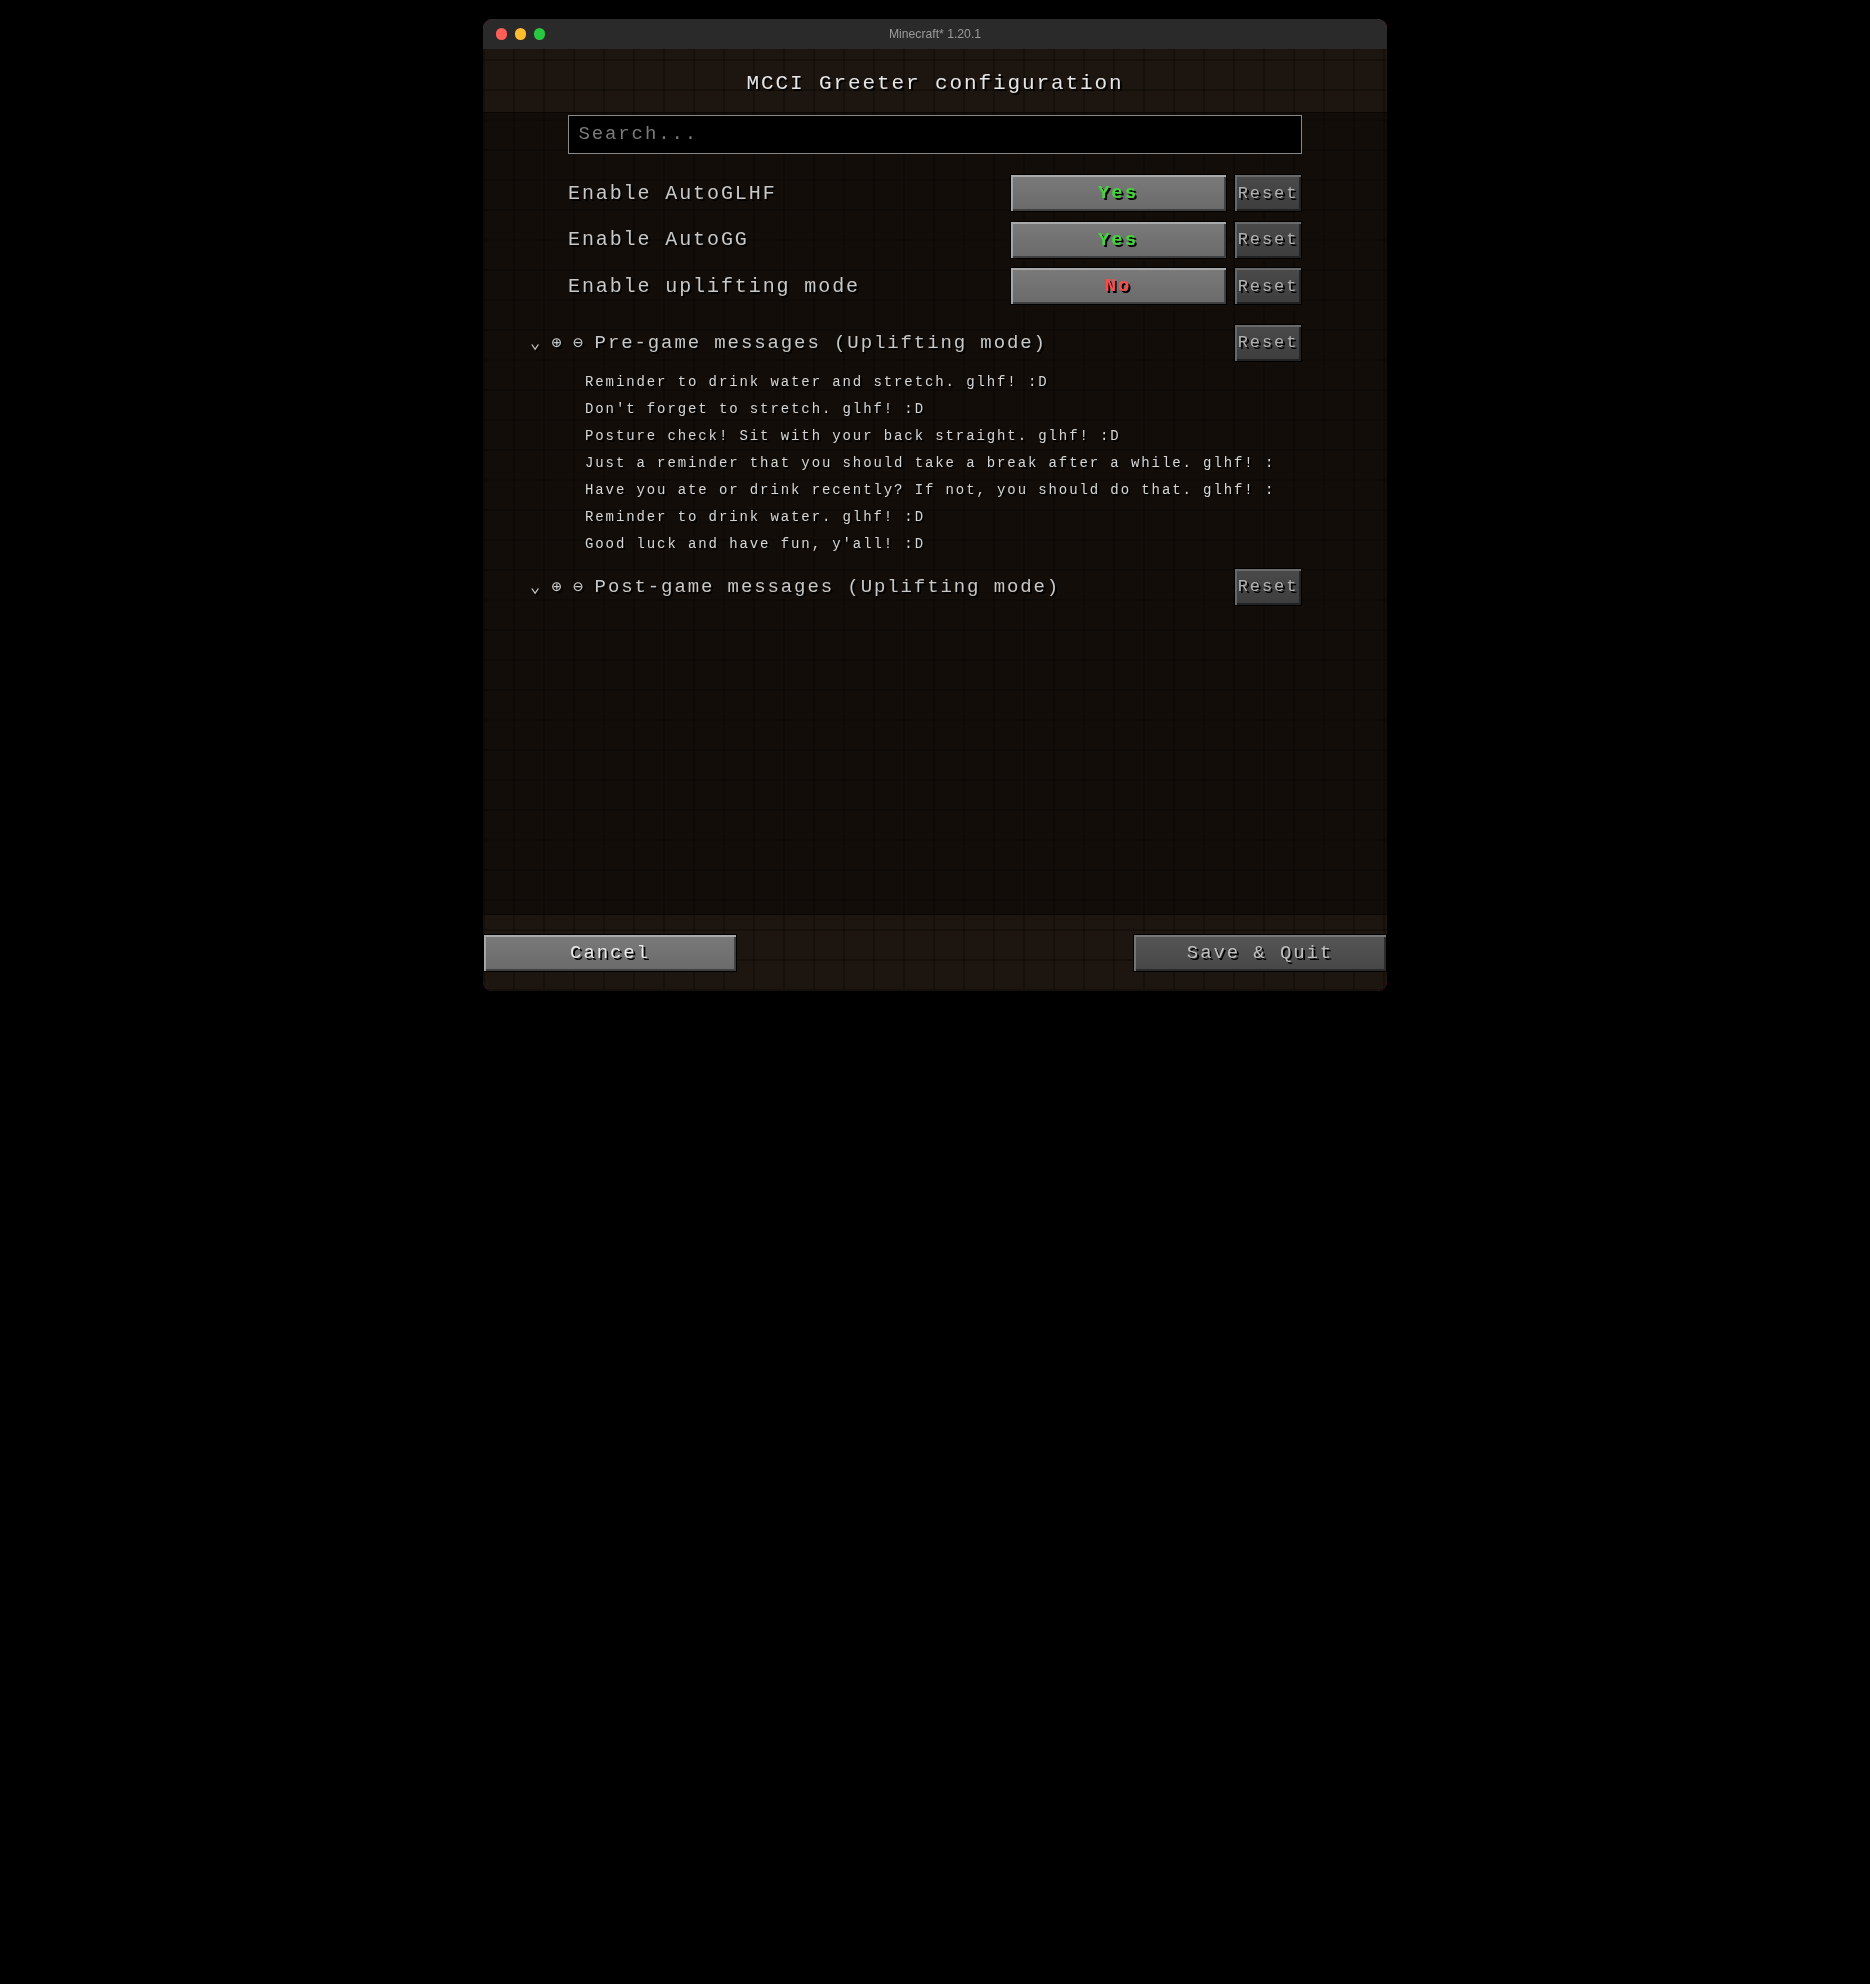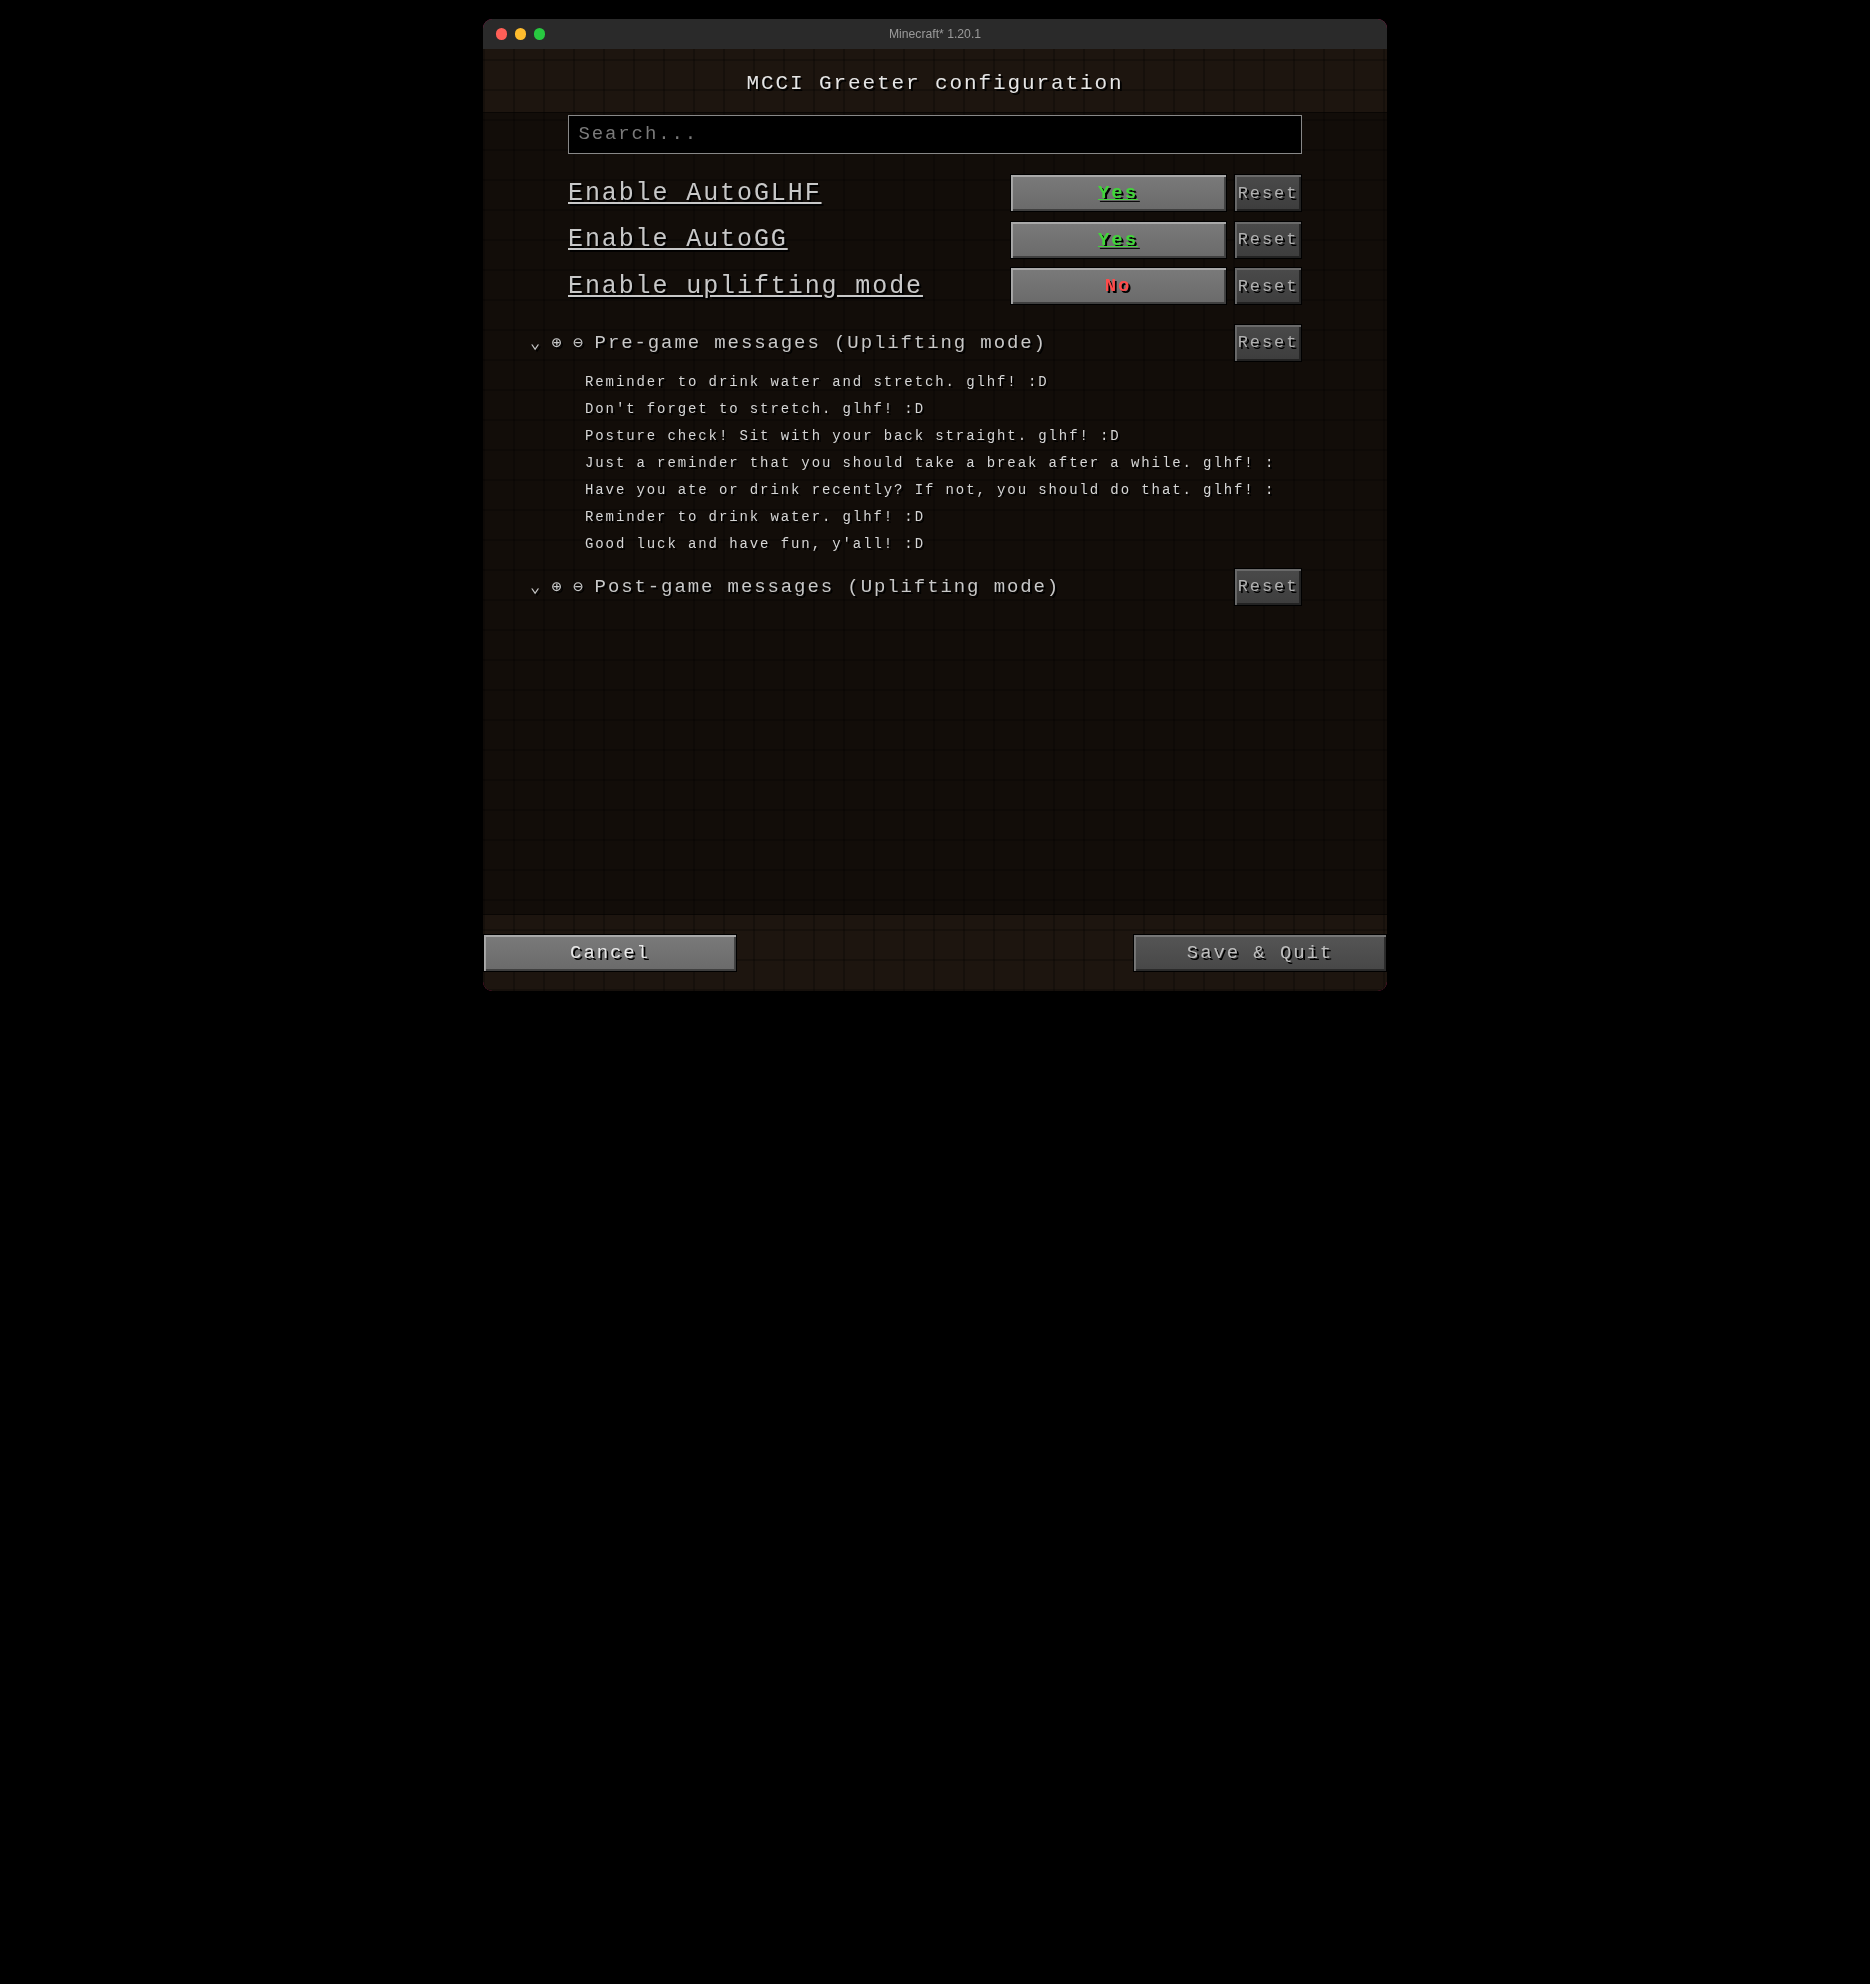--- a/index.html
+++ b/index.html
@@ -101,24 +101,23 @@
 
   .row {
     display: flex;
     align-items: center;
     height: 41px;
     margin-bottom: 5.6px;
   }
   .row-label {
     flex: 1;
     color: #c8c8c8;
-    font-size: 25px;
-    letter-spacing: 1.9px;
-    text-shadow: 1.9px 1.9px 0 #000;
-    text-decoration: underline;
+    font-size: 20px;
+    letter-spacing: 1.9px;
+    text-shadow: 1.9px 1.9px 0 #000;
   }
 
   .mc-btn {
     background: linear-gradient(#7a7a7a, #6a6a6a);
     border: 1.9px solid #000;
     box-shadow: inset 1.9px 1.9px 0 #a9a9a9, inset -1.9px -1.9px 0 #3f3f3f;
     color: #e8e8e8;
     text-shadow: 1.9px 1.9px 0 #000;
     font-family: inherit;
     font-size: 19px;
@@ -133,21 +132,21 @@
   .toggle-btn { width: 217px; height: 38px; margin-right: 7.5px; }
   .reset-btn {
     width: 68px; height: 38px;
     background: linear-gradient(#4a4a4a, #3d3d3d);
     box-shadow: inset 1.9px 1.9px 0 #6a6a6a, inset -1.9px -1.9px 0 #222;
     color: #b0b0b0;
     font-size: 17px;
   }
   .reset-btn.alone { align-self: flex-start; }
 
-  .val-yes { color: #41d63a; font-weight: bold; text-decoration: underline; }
+  .val-yes { color: #41d63a; font-weight: bold; }
   .val-no  { color: #ff4a4a; font-weight: bold; }
 
   .section-header {
     display: flex;
     align-items: center;
     gap: 9.4px;
     color: #c8c8c8;
     font-size: 19px;
     letter-spacing: 1.9px;
     text-shadow: 1.9px 1.9px 0 #000;

